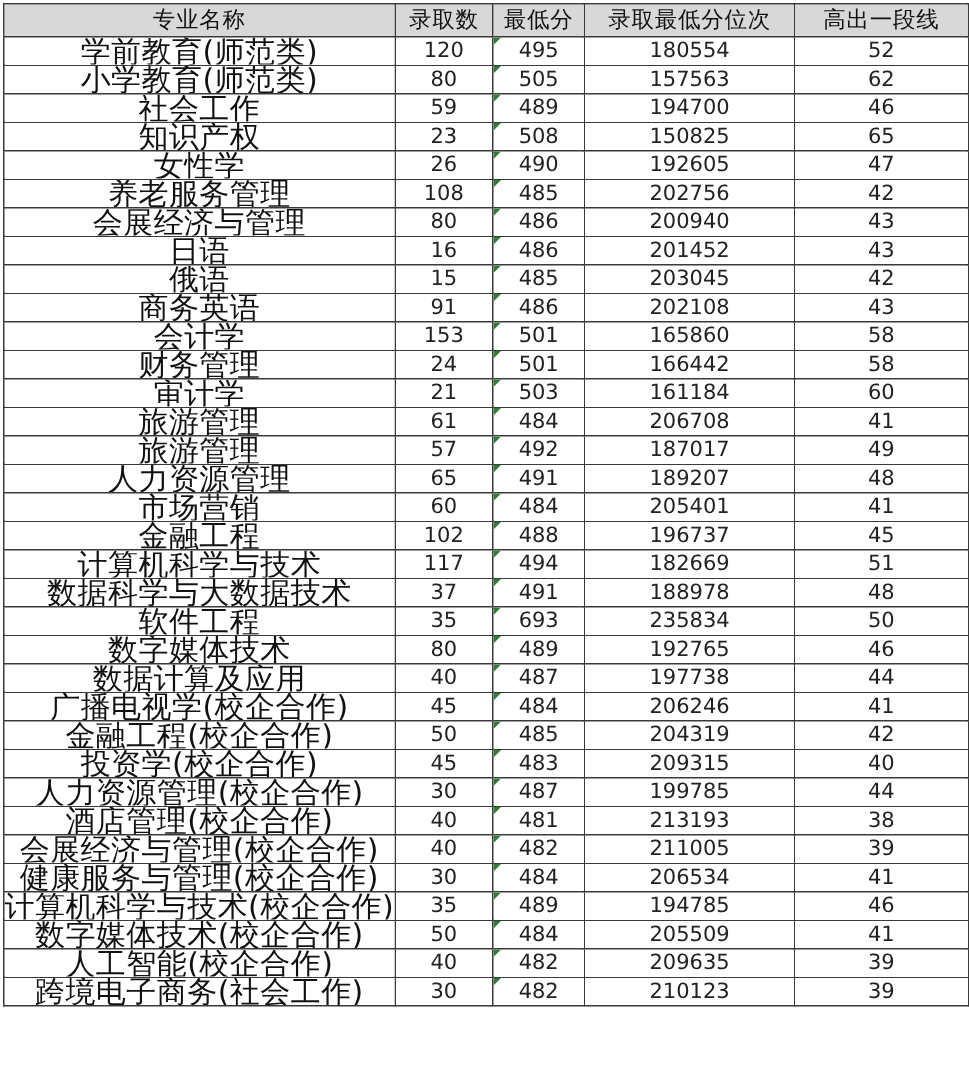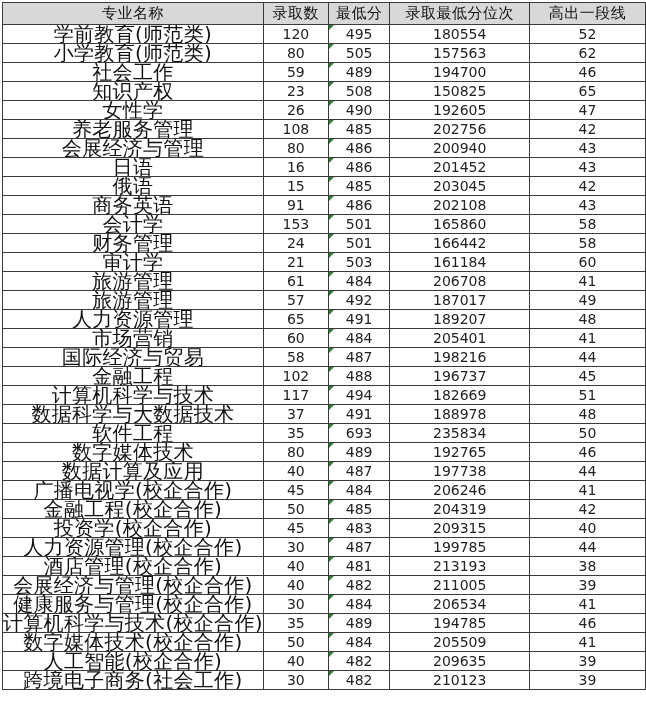--- a/index.html
+++ b/index.html
@@ -205,27 +205,20 @@
         <td class="num">48</td>
       </tr>
       <tr>
         <td class="name">市场营销</td>
         <td class="num">60</td>
         <td class="num flag">484</td>
         <td class="num">205401</td>
         <td class="num">41</td>
       </tr>
       <tr>
-        <td class="name">国际经济与贸易</td>
-        <td class="num">58</td>
-        <td class="num flag">487</td>
-        <td class="num">198216</td>
-        <td class="num">44</td>
-      </tr>
-      <tr>
         <td class="name">金融工程</td>
         <td class="num">102</td>
         <td class="num flag">488</td>
         <td class="num">196737</td>
         <td class="num">45</td>
       </tr>
       <tr>
         <td class="name">计算机科学与技术</td>
         <td class="num">117</td>
         <td class="num flag">494</td>

